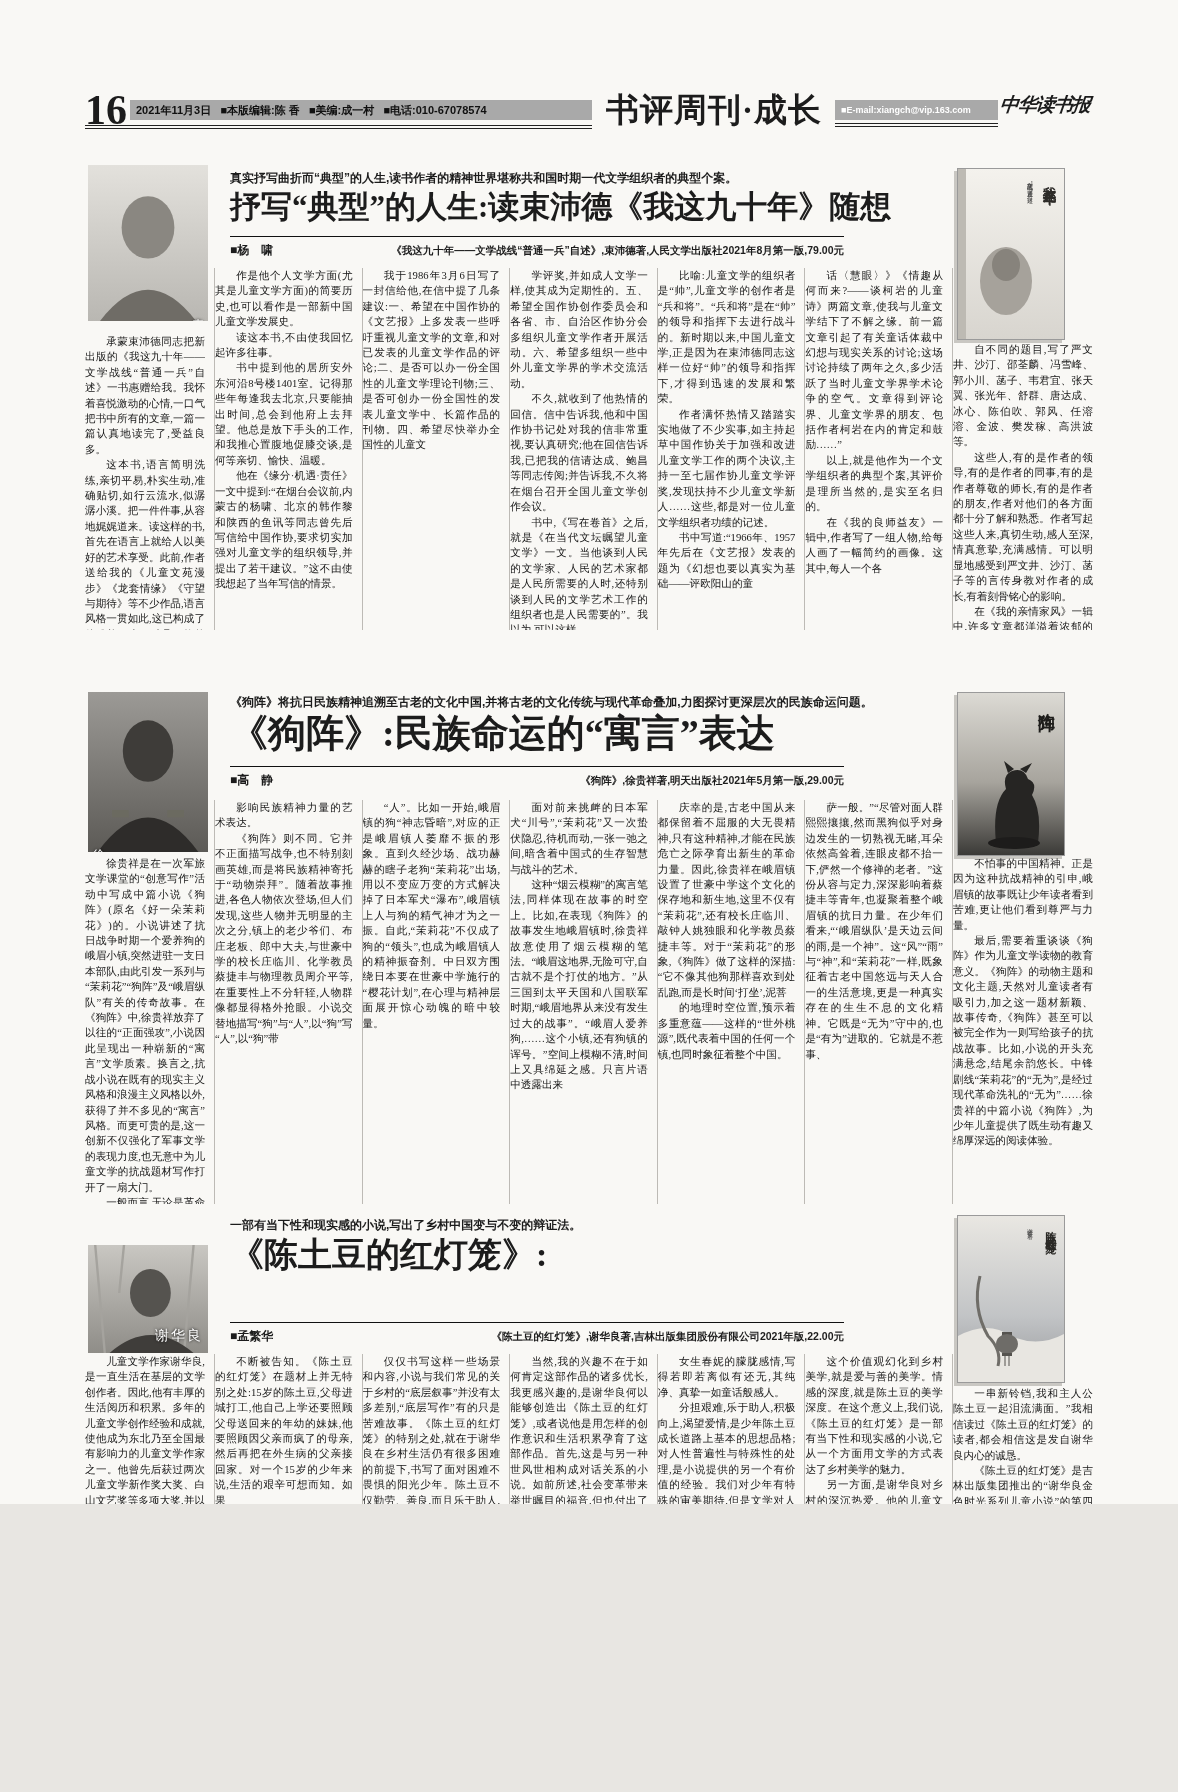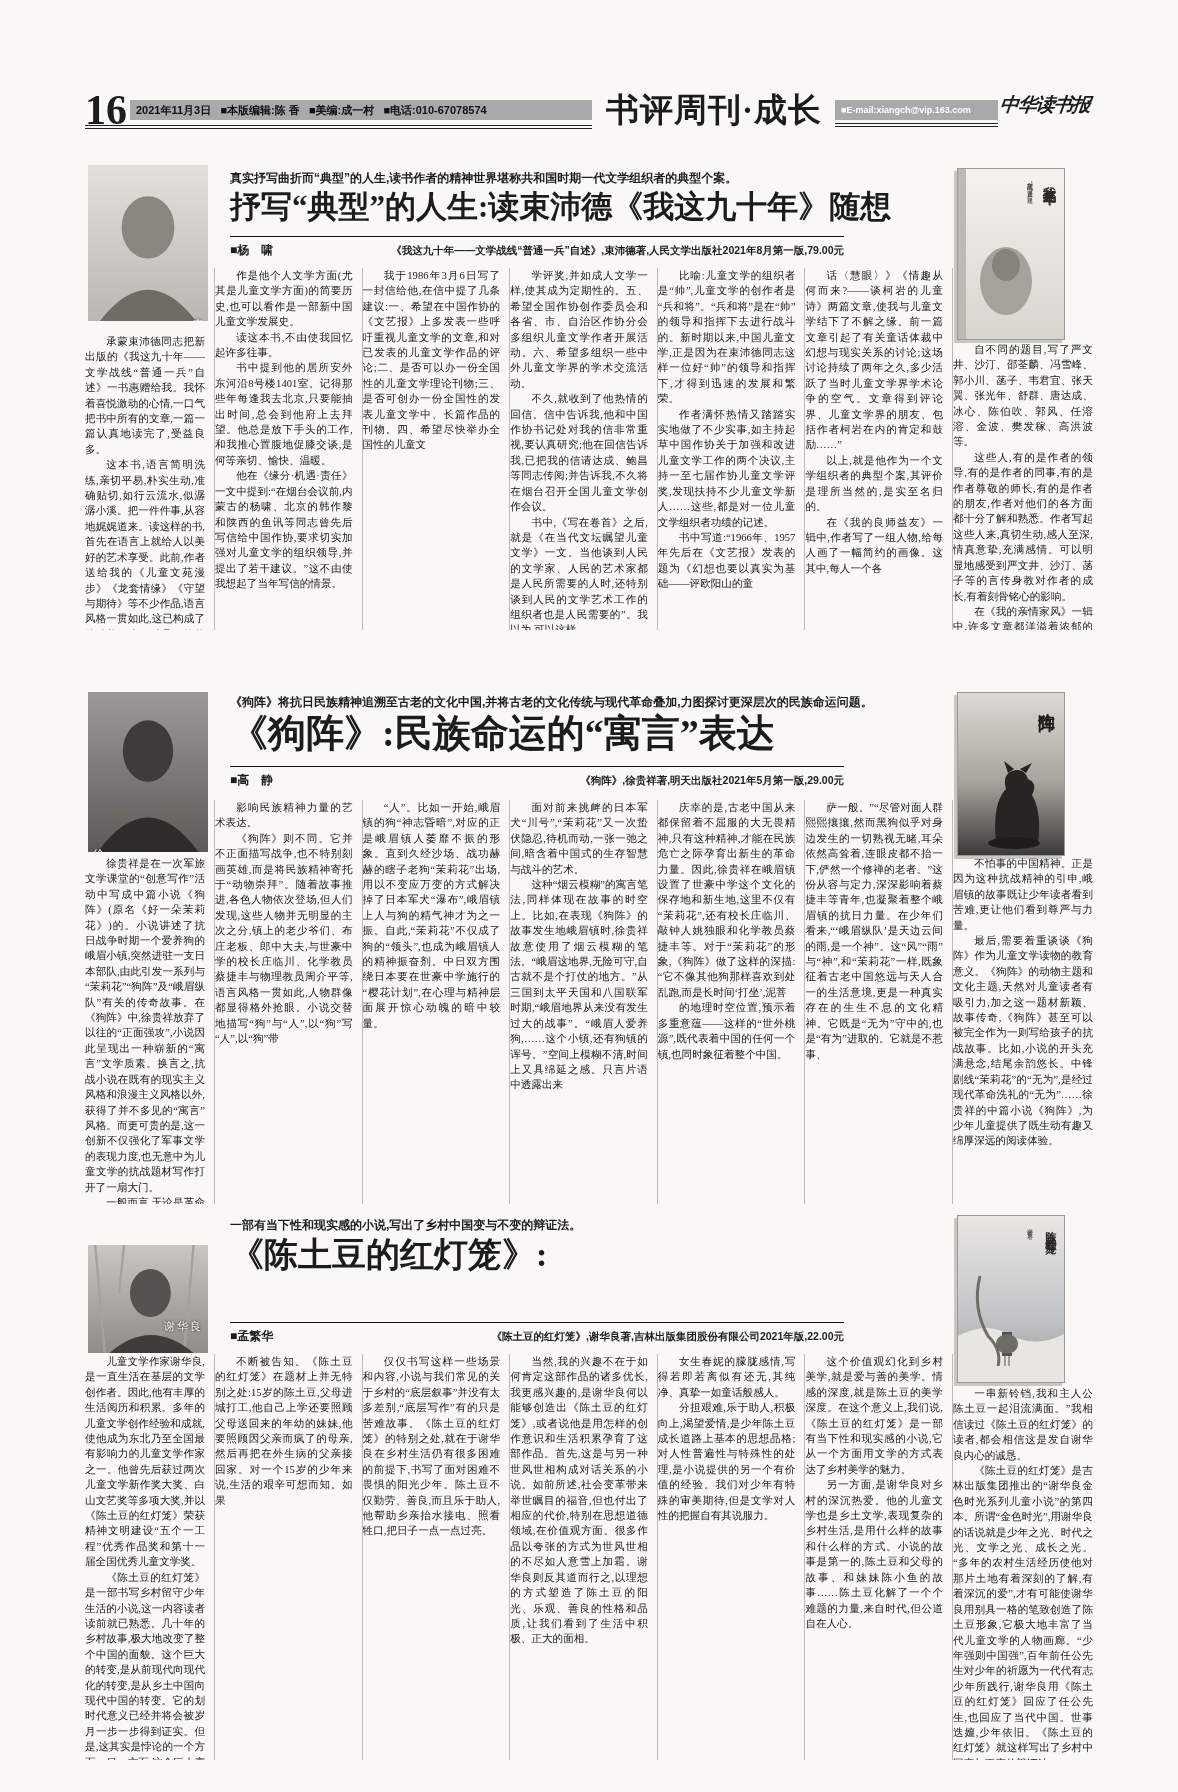--- a/index.html
+++ b/index.html
@@ -1,16 +1,16 @@
 <!DOCTYPE html>
 <html lang="zh"><head>
 <meta charset="utf-8">
 <style>
   html,body{margin:0;padding:0;background:#e8e6e2;}
-  .page{position:relative;width:1178px;height:1792px;margin:0 auto;background:#f9f8f5;
+  .page{position:relative;width:1178px;height:1504px;margin:0 auto;background:#f9f8f5;
         font-family:"Liberation Serif", serif;color:#1c1c1c;overflow:hidden;}
   
   .hdr{position:absolute;left:85px;top:92px;width:1008px;height:52px;}
   .pagenum{position:absolute;left:0;top:-6px;font-size:42px;font-weight:bold;font-family:"Liberation Serif",serif;}
   .h-left{position:absolute;left:45px;top:8px;width:462px;}
   .h-right{position:absolute;left:750px;top:8px;width:163px;}
   .graybar{background:#a9a9a9;height:20px;line-height:20px;padding:0 6px;white-space:nowrap;overflow:hidden;
            font-family:"Liberation Sans",sans-serif;font-weight:bold;font-size:11px;color:#111;}
   .graybar.email{font-size:9px;color:#fff;}
   .dbl{height:2px;border-top:1px solid #222;border-bottom:1px solid #222;margin-top:3px;}
@@ -28,21 +28,21 @@
   .hl-rule{position:absolute;left:145px;width:614px;border-top:1.5px solid #111;}
   .bylinerow{position:absolute;left:145px;width:614px;display:flex;justify-content:space-between;align-items:baseline;}
   .byline{font-family:"Liberation Sans",sans-serif;font-weight:bold;font-size:12px;white-space:nowrap;}
   .bookinfo{font-family:"Liberation Sans",sans-serif;font-weight:bold;font-size:10.5px;white-space:nowrap;
             overflow:hidden;max-width:520px;}
   
   .photo{position:absolute;left:3px;width:120px;overflow:hidden;background:#cfcfcf;}
   .photo svg{display:block;width:100%;height:100%;}
   .cap-v{position:absolute;right:3px;bottom:6px;writing-mode:vertical-rl;color:#fff;font-size:11px;
          font-family:"Liberation Sans",sans-serif;letter-spacing:2px;text-shadow:0 0 3px #000;}
-  .cap-h{position:absolute;right:5px;bottom:19px;color:#fff;font-size:11px;font-family:"Liberation Sans",sans-serif;
+  .cap-h{position:absolute;right:5px;bottom:8px;color:#fff;font-size:14px;font-family:"Liberation Sans",sans-serif;
          letter-spacing:2px;text-shadow:0 0 3px #000;}
   .cover{position:absolute;right:28px;width:106px;border:1px solid #9a9a9a;box-shadow:-3px 3px 0 #c9c7c2;overflow:hidden;}
   .cover .vtitle{position:absolute;top:6px;right:6px;writing-mode:vertical-rl;font-weight:900;letter-spacing:2px;}
   .cover .vsub{position:absolute;top:8px;right:30px;writing-mode:vertical-rl;font-size:6px;color:#444;letter-spacing:1px;}
   .cover svg{display:block;width:100%;height:100%;}
   
   .body{position:absolute;left:0;right:0;bottom:0;display:flex;overflow:hidden;}
   .col{flex:1 1 0;overflow:hidden;font-size:10.6px;line-height:15.4px;text-align:justify;color:#161616;}
   .col + .col{border-left:1px solid #bdbab5;margin-left:9px;padding-left:0;}
   .col p{margin:0;text-indent:2em;}
@@ -192,21 +192,21 @@
       </svg>
       <span class="vtitle" style="font-size:17px;color:#1e1d1b;">狗阵</span>
     </div>
     <div class="body" style="top:112px;">
       <div class="col col-left pt-a2l">
           <p>徐贵祥是在一次军旅文学课堂的“创意写作”活动中写成中篇小说《狗阵》(原名《好一朵茉莉花》)的。小说讲述了抗日战争时期一个爱养狗的峨眉小镇,突然进驻一支日本部队,由此引发一系列与“茉莉花”“狗阵”及“峨眉纵队”有关的传奇故事。在《狗阵》中,徐贵祥放弃了以往的“正面强攻”,小说因此呈现出一种崭新的“寓言”文学质素。换言之,抗战小说在既有的现实主义风格和浪漫主义风格以外,获得了并不多见的“寓言”风格。而更可贵的是,这一创新不仅强化了军事文学的表现力度,也无意中为儿童文学的抗战题材写作打开了一扇大门。</p>
           <p>一般而言,无论是革命浪漫主义还是革命现实主义,抗战小说都喜欢描写正面战争和英雄人物。比如“十七年”时期的《林海雪原》,2000年出版的《历史的天空》。以荣获茅盾文学奖的《历史的天空》为例,代代相传的英雄崇拜,尤其是战争年代的风云际会,凝结着中国人内心深处的“集体无意识”,与民族情感紧紧相连,但易形成单一的表现模式与经验化倾向,进而</p>
         </div>
       <div class="col">
           <p>影响民族精神力量的艺术表达。</p>
-          <p>《狗阵》则不同。它并不正面描写战争,也不特别刻画英雄,而是将民族精神寄托于“动物崇拜”。随着故事推进,各色人物依次登场,但人们发现,这些人物并无明显的主次之分,镇上的老少爷们、布庄老板、郎中大夫,与世豪中学的校长庄临川、化学教员蔡捷丰与物理教员周介平等,语言风格一贯如此,人物群像都显得格外抢眼。小说交替地描写“狗”与“人”,以“狗”写“人”,以“狗”带</p>
+          <p>《狗阵》则不同。它并不正面描写战争,也不特别刻画英雄,而是将民族精神寄托于“动物崇拜”。随着故事推进,各色人物依次登场,但人们发现,这些人物并无明显的主次之分,镇上的老少爷们、布庄老板、郎中大夫,与世豪中学的校长庄临川、化学教员蔡捷丰与物理教员周介平等,在重要性上不分轩轾,人物群像都显得格外抢眼。小说交替地描写“狗”与“人”,以“狗”写“人”,以“狗”带</p>
         </div>
       <div class="col">
           <p>“人”。比如一开始,峨眉镇的狗“神志昏暗”,对应的正是峨眉镇人萎靡不振的形象。直到久经沙场、战功赫赫的瞎子老狗“茉莉花”出场,用以不变应万变的方式解决掉了日本军犬“瀑布”,峨眉镇上人与狗的精气神才为之一振。自此,“茉莉花”不仅成了狗的“领头”,也成为峨眉镇人的精神振奋剂。中日双方围绕日本要在世豪中学施行的“樱花计划”,在心理与精神层面展开惊心动魄的暗中较量。</p>
         </div>
       <div class="col">
           <p>面对前来挑衅的日本军犬“川号”,“茉莉花”又一次蛰伏隐忍,待机而动,一张一弛之间,暗含着中国式的生存智慧与战斗的艺术。</p>
           <p>这种“烟云模糊”的寓言笔法,同样体现在故事的时空上。比如,在表现《狗阵》的故事发生地峨眉镇时,徐贵祥故意使用了烟云模糊的笔法。“峨眉这地界,无险可守,自古就不是个打仗的地方。”从三国到太平天国和八国联军时期,“峨眉地界从来没有发生过大的战事”。“峨眉人爱养狗,……这个小镇,还有狗镇的诨号。”空间上模糊不清,时间上又具绵延之感。只言片语中透露出来</p>
         </div>
       <div class="col">
           <p>庆幸的是,古老中国从来都保留着不屈服的大无畏精神,只有这种精神,才能在民族危亡之际孕育出新生的革命力量。因此,徐贵祥在峨眉镇设置了世豪中学这个文化的保存地和新生地,这里不仅有“茉莉花”,还有校长庄临川、敲钟人姚独眼和化学教员蔡捷丰等。对于“茉莉花”的形象,《狗阵》做了这样的深描:“它不像其他狗那样喜欢到处乱跑,而是长时间‘打坐’,泥菩</p>

